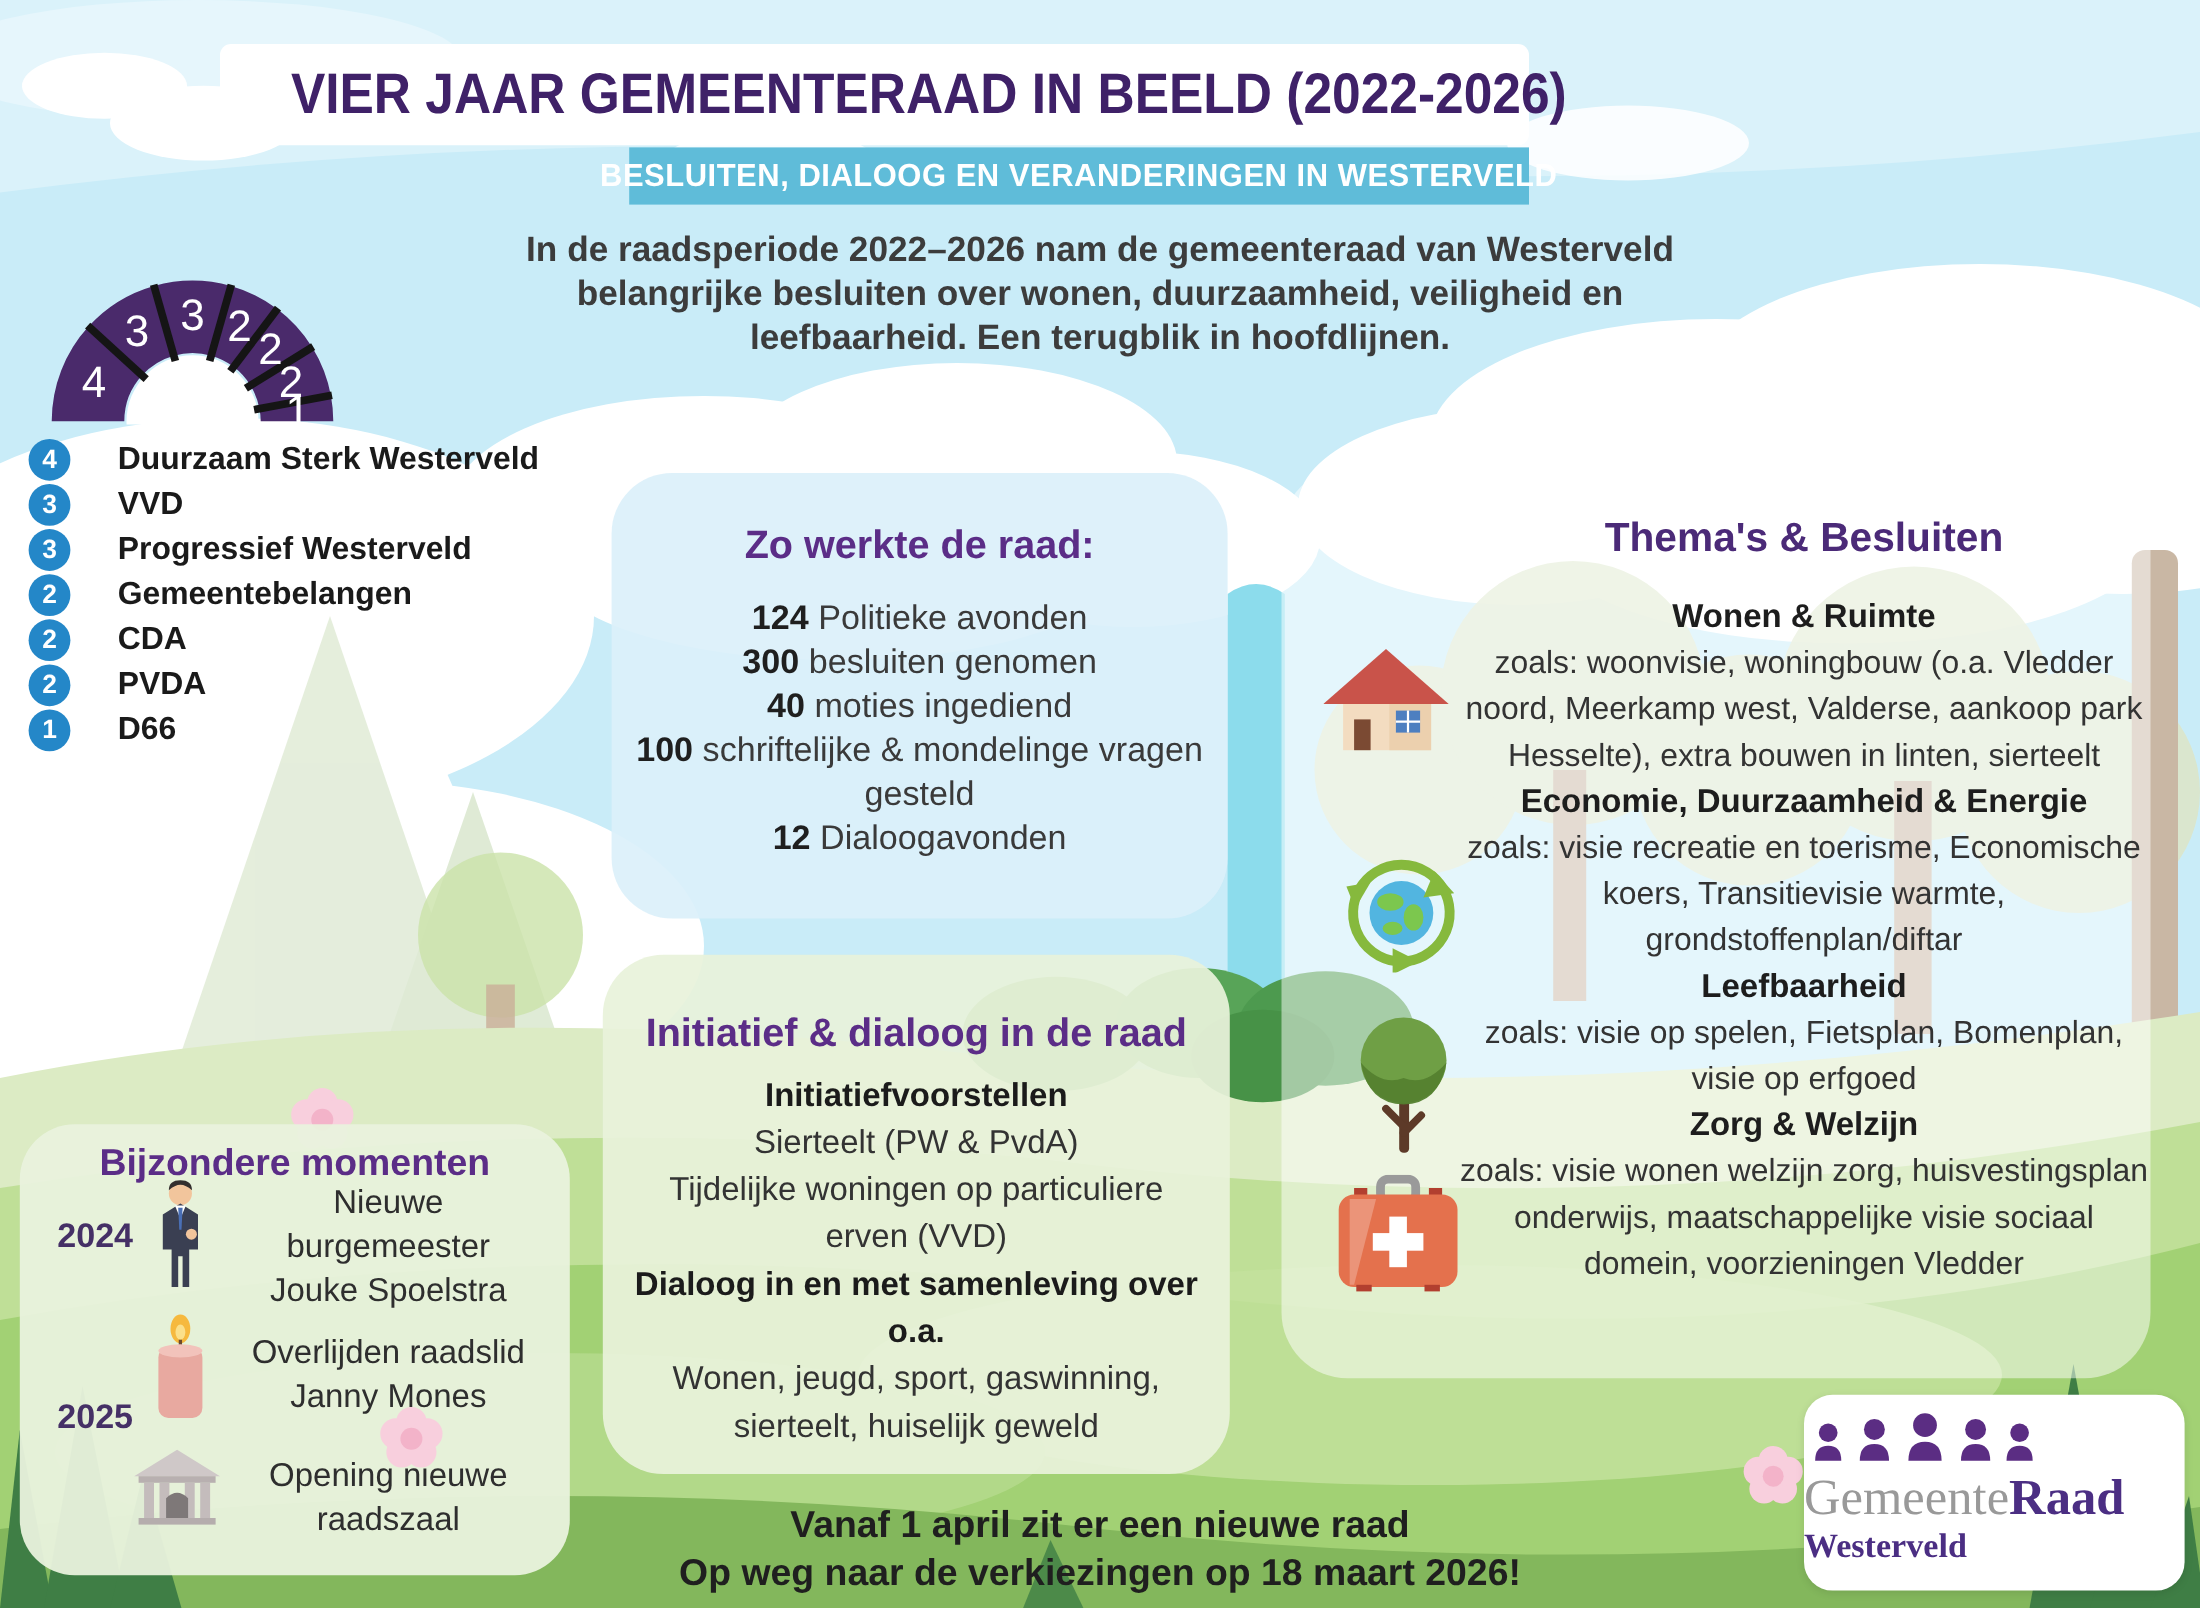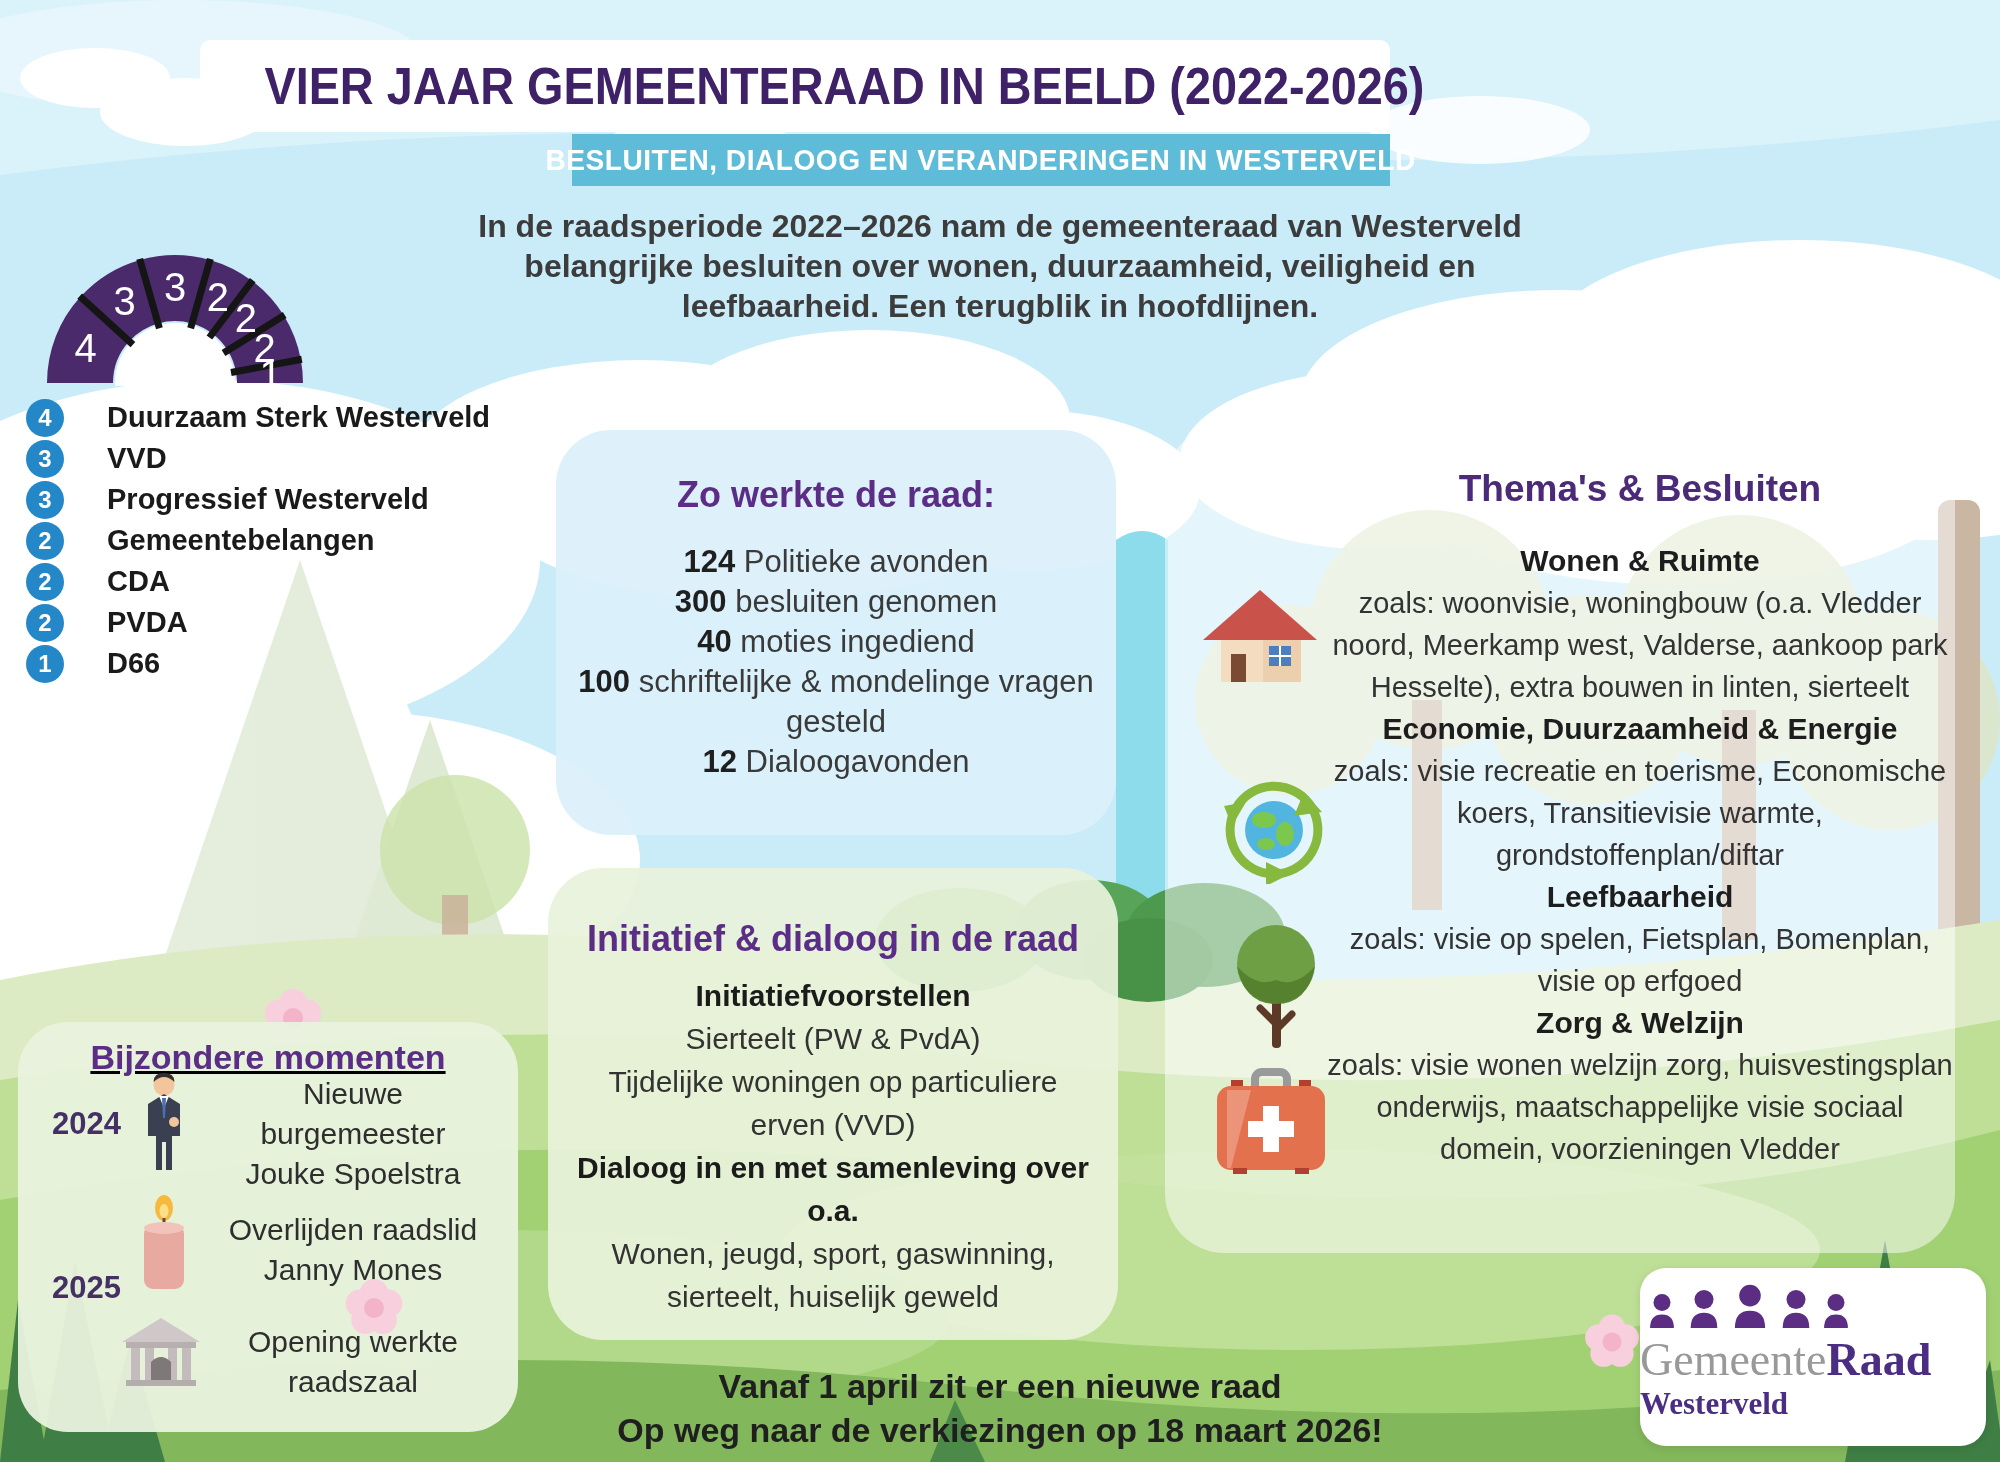--- a/index.html
+++ b/index.html
@@ -25,21 +25,21 @@
   .badge{width:38px;height:38px;border-radius:50%;background:#2487c8;color:#fff;font-weight:700;
          font-size:24px;display:flex;align-items:center;justify-content:center;flex:0 0 38px;}
   .party-name{font-size:29px;font-weight:700;color:#1a1a1a;white-space:nowrap;margin-left:28px;}
   .coalition{position:absolute;left:44px;top:676px;font-size:30px;line-height:43px;color:#2c2c2c;}
 
   
   .card{position:absolute;}
   .card-blue{left:556px;top:430px;width:560px;height:405px;background:rgba(219,240,250,.93);border-radius:55px;}
   .card-initiative{left:548px;top:868px;width:570px;height:472px;background:rgba(232,242,218,.93);border-radius:55px;}
   .card-themes{left:1165px;top:425px;width:790px;height:828px;background:rgba(255,255,255,.5);border-radius:60px;}
-  .card-moments{left:18px;top:1022px;width:500px;height:410px;background:rgba(233,242,221,.95);border-radius:50px;text-decoration:underline;}
+  .card-moments{left:18px;top:1022px;width:500px;height:410px;background:rgba(233,242,221,.95);border-radius:50px;}
 
   .section-heading{font-weight:700;color:#5b2d87;text-align:center;}
   .cw-heading{padding-top:44px;font-size:36px;}
   .stats{margin-top:26px;text-align:center;font-size:31px;line-height:40px;color:#3a3a3a;padding:0 18px;}
   .stats b{color:#1f1f1f;}
   .init-heading{padding-top:22px;font-size:36px;margin-top:28px;}
   .init-body{margin-top:14px;padding:0 25px;text-align:center;font-size:30px;line-height:43px;color:#333;}
   .init-body .b{font-weight:700;color:#1b1b1b;}
 
   
@@ -344,21 +344,21 @@
     <svg class="m-icon-3 abs" width="86" height="76" viewBox="0 0 86 76">
       <polygon points="4,28 43,4 82,28" fill="#cfc8c8"></polygon>
       <rect x="8" y="28" width="70" height="6" fill="#b8b0b0"></rect>
       <rect x="13" y="34" width="9" height="32" fill="#c4bcbc"></rect>
       <rect x="27" y="34" width="9" height="32" fill="#c4bcbc"></rect>
       <rect x="50" y="34" width="9" height="32" fill="#c4bcbc"></rect>
       <rect x="64" y="34" width="9" height="32" fill="#c4bcbc"></rect>
       <path d="M33,66 V48 Q43,38 53,48 V66 Z" fill="#7e7878"></path>
       <rect x="8" y="66" width="70" height="6" fill="#b5adad"></rect>
     </svg>
-    <div class="m-text m-text-3">Opening werkte raadszaal</div>
+    <div class="m-text m-text-3">Opening nieuwe raadszaal</div>
   </div>
 
   <svg class="flower-top" width="60" height="60" viewBox="-30 -30 60 60">
     <g fill="#f8cfdd">
         <circle cx="0" cy="-15" r="14"></circle>
         <circle cx="-14.3" cy="-4.6" r="14"></circle>
         <circle cx="-8.8" cy="12.1" r="14"></circle>
         <circle cx="8.8" cy="12.1" r="14"></circle>
         <circle cx="14.3" cy="-4.6" r="14"></circle>
       </g>

